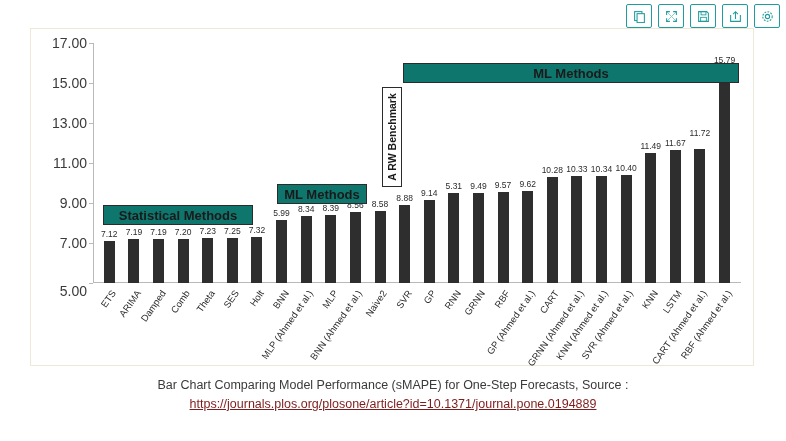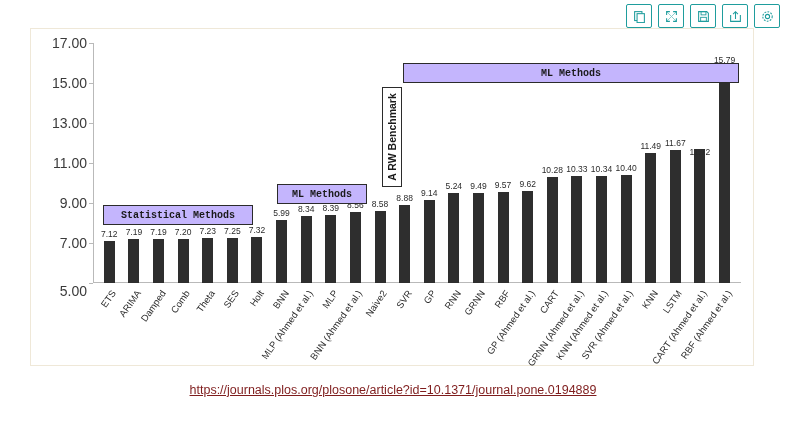--- a/index.html
+++ b/index.html
@@ -123,29 +123,28 @@
     white-space: nowrap;
     transform-origin: left top;
     transform: rotate(-55deg) translate(-100%, 0);
     text-align: right;
   }
 
   
   .ann-box {
     position: absolute;
     border: 1px solid #2b2b2b;
-    background: #c4b5fd;
+    background: #0f766e;
     display: flex;
     align-items: center;
     justify-content: center;
-    font-size: 10px;
+    font-size: 13px;
     font-weight: bold;
     color: #1a1a1a;
     box-sizing: border-box;
-    font-family: Liberation Mono, monospace;
   }
   .ann-stat  { left: 72px;  top: 176px; width: 150px; height: 20px; }
   .ann-ml1   { left: 246px; top: 155px; width: 90px;  height: 20px; }
   .ann-ml2   { left: 372px; top: 34px;  width: 336px; height: 20px; }
   .ann-rw {
     position: absolute;
     left: 351px;
     top: 58px;
     width: 20px;
     height: 100px;
@@ -307,21 +306,21 @@
             <div class="bar-value" style="bottom: 77.6px;">8.88</div>
             <div class="bar" style="height: 77.6px; background: rgb(46, 46, 46);"></div>
             <div class="bar-label">SVR</div>
           </div>
           <div class="bar-slot">
             <div class="bar-value" style="bottom: 82.8px;">9.14</div>
             <div class="bar" style="height: 82.8px; background: rgb(46, 46, 46);"></div>
             <div class="bar-label">GP</div>
           </div>
           <div class="bar-slot">
-            <div class="bar-value" style="bottom: 89.6px;">5.24</div>
+            <div class="bar-value" style="bottom: 89.6px;">5.31</div>
             <div class="bar" style="height: 89.6px; background: rgb(46, 46, 46);"></div>
             <div class="bar-label">RNN</div>
           </div>
           <div class="bar-slot">
             <div class="bar-value" style="bottom: 89.8px;">9.49</div>
             <div class="bar" style="height: 89.8px; background: rgb(46, 46, 46);"></div>
             <div class="bar-label">GRNN</div>
           </div>
           <div class="bar-slot">
             <div class="bar-value" style="bottom: 91.4px;">9.57</div>
@@ -357,37 +356,38 @@
             <div class="bar-value" style="bottom: 129.8px;">11.49</div>
             <div class="bar" style="height: 129.8px; background: rgb(46, 46, 46);"></div>
             <div class="bar-label">KNN</div>
           </div>
           <div class="bar-slot">
             <div class="bar-value" style="bottom: 133.4px;">11.67</div>
             <div class="bar" style="height: 133.4px; background: rgb(46, 46, 46);"></div>
             <div class="bar-label">LSTM</div>
           </div>
           <div class="bar-slot">
-            <div class="bar-value" style="bottom: 124px;">11.72</div>
+            <div class="bar-value" style="bottom: 143px;">11.72</div>
             <div class="bar" style="height: 134.4px; background: rgb(46, 46, 46);"></div>
             <div class="bar-label">CART (Ahmed et al.)</div>
           </div>
           <div class="bar-slot">
             <div class="bar-value" style="bottom: 215.8px;">15.79</div>
             <div class="bar" style="height: 215.8px; background: rgb(46, 46, 46);"></div>
             <div class="bar-label">RBF (Ahmed et al.)</div>
           </div>
         </div>
     </div>
 
     <div class="ann-box ann-stat">Statistical Methods</div>
     <div class="ann-box ann-ml1">ML Methods</div>
     <div class="ann-box ann-ml2">ML Methods</div>
     <div class="ann-rw">
       <span>A RW Benchmark</span>
     </div>
   </div>
 
   <div class="caption">
+    <span>Bar Chart Comparing Model Performance (sMAPE) for One-Step Forecasts, Source :</span>
     <a>https://journals.plos.org/plosone/article?id=10.1371/journal.pone.0194889</a>
   </div>
 
 </div>
 
 </body></html>

